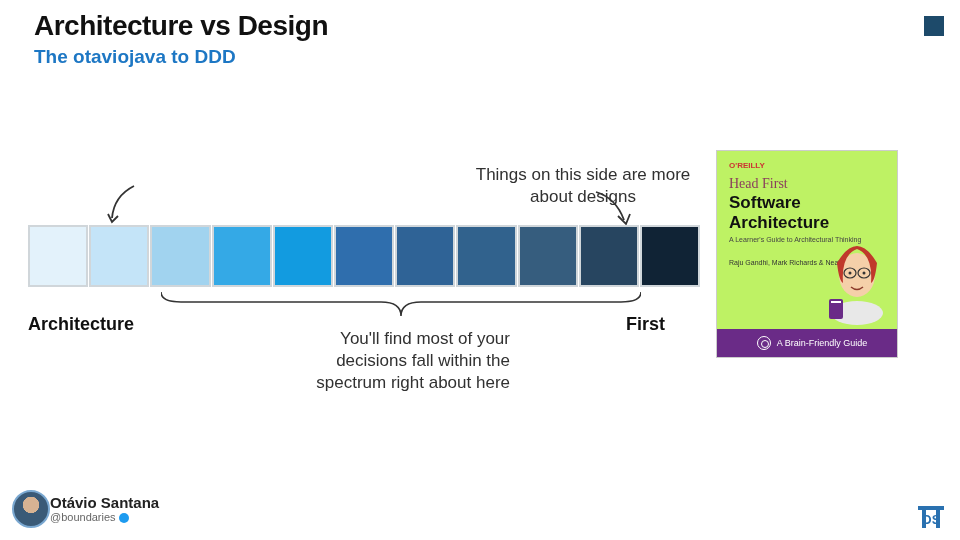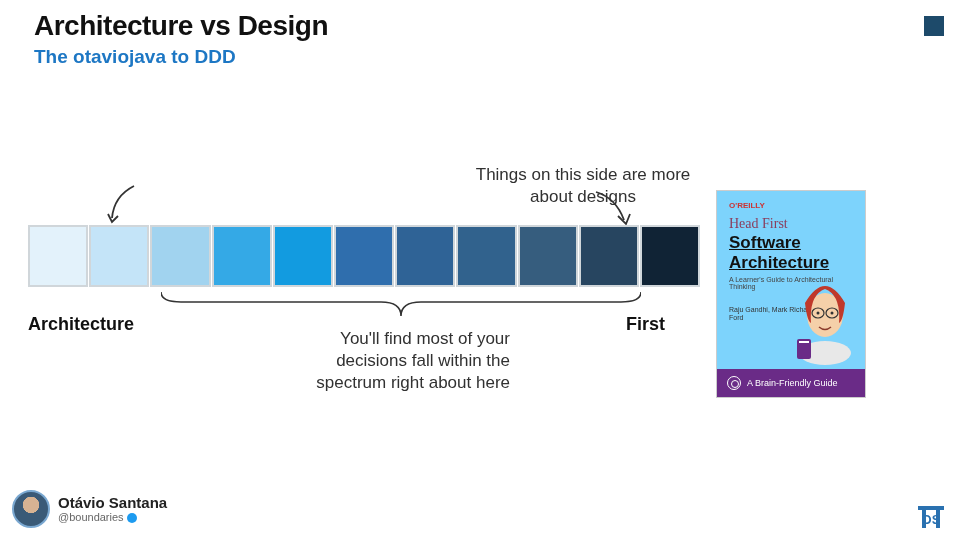--- a/index.html
+++ b/index.html
@@ -11,33 +11,33 @@
   .spectrum-wrap { position: absolute; left: 28px; top: 225px; width: 672px; display: flex; gap: 1px; }
   .swatch { flex: 1; height: 62px; border: 2px solid #d0d6da; }
   .label-arch { position: absolute; left: 28px; top: 314px; font-weight: 800; font-size: 18px; color: #111; }
   .label-design { position: absolute; left: 626px; top: 314px; font-weight: 800; font-size: 18px; color: #111; }
   .note { position: absolute; font-size: 17px; color: #313131; line-height: 1.3; text-align: center; }
   .note-left { left: 144px; top: 168px; width: 230px; text-align: left; }
   .note-right { left: 468px; top: 164px; width: 230px; text-align: center; }
   .note-bottom { left: 300px; top: 328px; width: 210px; text-align: right; }
   .arrow { position: absolute; }
   .brace { position: absolute; left: 161px; top: 290px; width: 480px; height: 30px; }
-  .book { position: absolute; left: 716px; top: 150px; width: 150px; height: 208px; border: 1px solid #ccc; background: #7dd3fc; display: flex; flex-direction: column; margin-top: 40px; }
+  .book { position: absolute; left: 716px; top: 150px; width: 182px; height: 208px; border: 1px solid #ccc; background: #bef264; display: flex; flex-direction: column; }
   .book-top { flex: 1; padding: 10px 12px 4px 12px; position: relative; }
   .book-pub { font-size: 8px; color: #c33; font-weight: 600; }
   .book-series { font-size: 14px; color: #8a3d5c; margin-top: 6px; font-family: Georgia, serif; }
-  .book-title { font-size: 17px; font-weight: 700; color: #111; line-height: 1.05; margin-top: 2px; text-decoration: underline; }
+  .book-title { font-size: 17px; font-weight: 700; color: #111; line-height: 1.05; margin-top: 2px; }
   .book-sub { font-size: 7px; color: #444; margin-top: 4px; }
   .book-authors { font-size: 7px; color: #333; margin-top: 16px; line-height: 1.2; }
   .book-illus { position: absolute; right: 6px; bottom: 4px; width: 68px; height: 90px; }
-  .book-band { height: 28px; background: #6a2b87; display: flex; align-items: center; padding-left: 10px; gap: 6px; }
+  .book-band { height: 28px; background: #6a2b87; display: flex; align-items: center; padding-left: 10px; gap: 6px; justify-content: center; }
   .band-icon { width: 14px; height: 14px; border: 1.5px solid #fff; border-radius: 50%; position: relative; }
   .band-icon::before { content: ""; position: absolute; left: 3px; top: 3px; width: 6px; height: 6px; border: 1.5px solid #fff; border-radius: 50%; }
   .band-text { color: #fff; font-size: 9px; }
-  .footer { position: absolute; left: 12px; bottom: 12px; display: flex; align-items: center; gap: 8px; }
+  .footer { position: absolute; left: 12px; bottom: 12px; display: flex; align-items: center; }
   .avatar { width: 38px; height: 38px; border-radius: 50%; border: 2px solid #7aa8d1; background: radial-gradient(circle at 50% 38%, #d7b393 30%, #3a5a77 31%); }
   .presenter-name { font-size: 15px; font-weight: 600; color: #222; line-height: 1.05; }
   .presenter-handle { font-size: 11px; color: #666; }
   .verified { display: inline-block; width: 10px; height: 10px; background: #1d9bf0; border-radius: 50%; margin-left: 3px; vertical-align: middle; }
   .logo { position: absolute; right: 14px; bottom: 8px; width: 30px; height: 30px; color: #2a71b0; }
   .hair { fill: #c0392b; }
   .face { fill: #f5d0a9; }
   .shirt { fill: #e8e8e8; }
 </style>
 </head>

